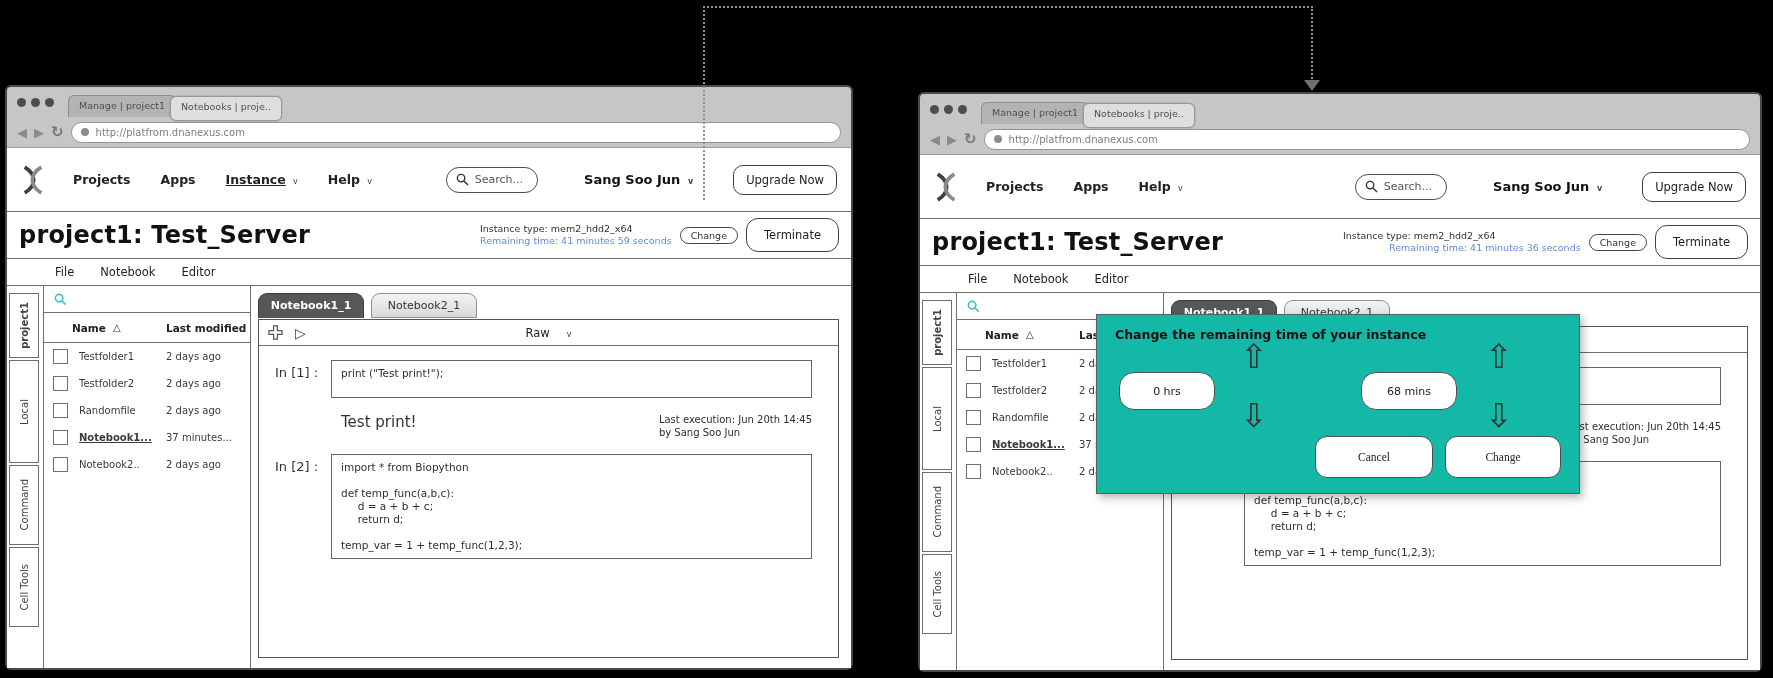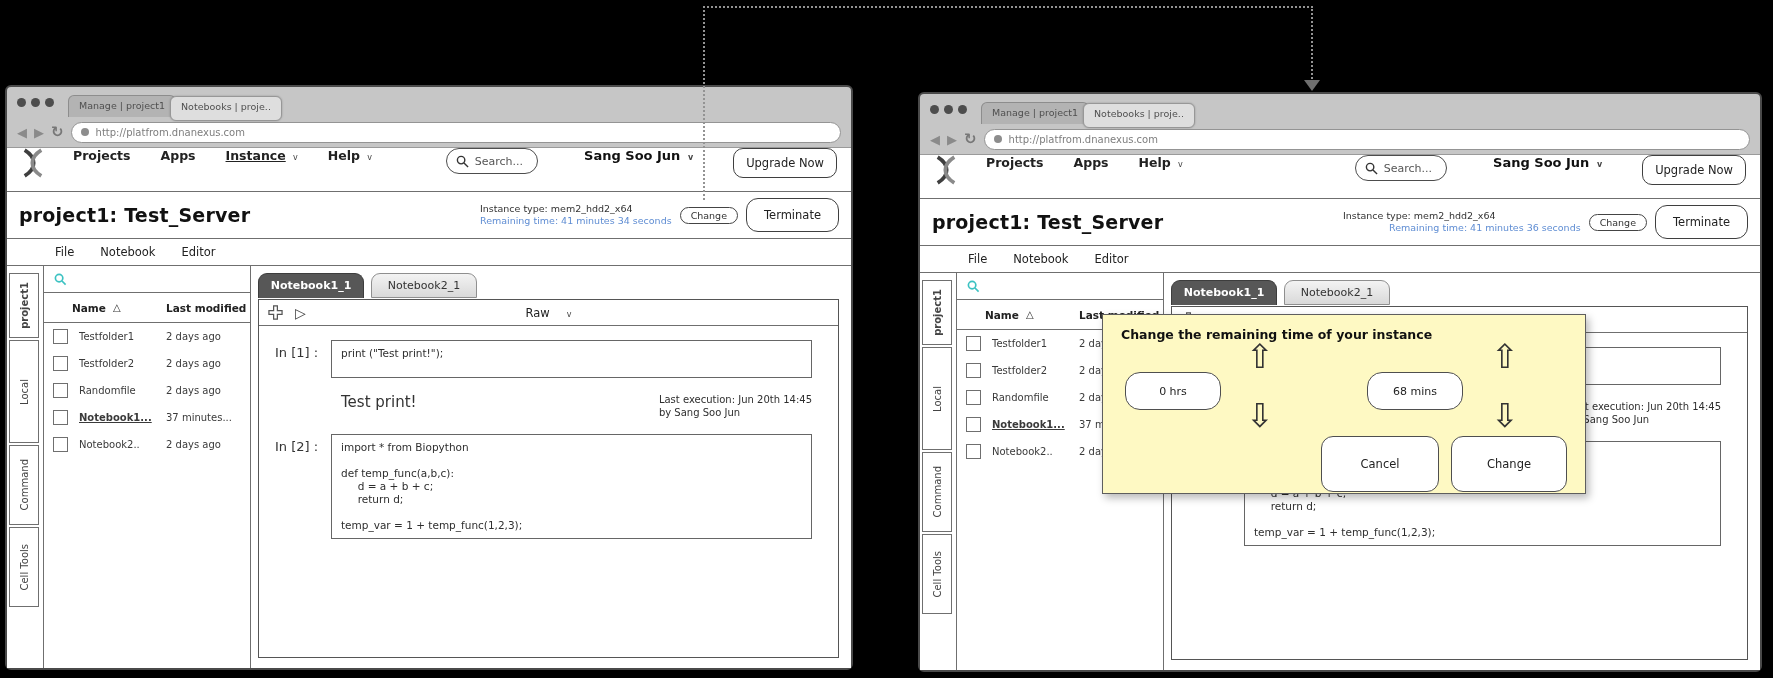--- a/index.html
+++ b/index.html
@@ -24,37 +24,37 @@
   .navarrow{font-size:13px;color:#8a8a8a;line-height:1;}
   .reload{font-size:15px;font-weight:bold;color:#777;line-height:1;}
   .urlfield{flex:1;height:19px;background:#fff;border:1px solid #949494;border-radius:11px;
         display:flex;align-items:center;gap:7px;padding:0 9px;}
   .lockdot{width:8px;height:8px;border-radius:50%;background:#8d8d8d;}
   .urltext{font-size:10px;color:#7d7d7d;}
 
   .chrome-body{flex:1;background:#fff;display:flex;flex-direction:column;border-top:1px solid #9a9a9a;overflow:hidden;}
 
   
-  .navbar{height:44px;display:flex;align-items:flex-start;padding:0 14px;border-bottom:1px solid #6f6f6f;box-sizing:border-box;background:#fff;}
+  .navbar{height:64px;display:flex;align-items:center;padding:0 14px;border-bottom:1px solid #6f6f6f;box-sizing:border-box;background:#fff;}
   .logo{margin-right:28px;display:flex;align-items:center;}
   .navitem{font-size:12.5px;font-weight:bold;color:#222;margin-right:30px;white-space:nowrap;}
   .navitem .caret{font-weight:normal;}
   .underlined{text-decoration:underline;}
   .caret{font-size:8px;color:#444;margin-left:3px;}
   .searchpill{margin-left:auto;display:flex;align-items:center;gap:6px;border:1.5px solid #4d4d4d;
         border-radius:13px;height:24px;padding:0 14px 0 9px;}
   .searchtext{font-size:11px;color:#555;}
   .user{font-size:13px;font-weight:bold;color:#111;margin-left:46px;white-space:nowrap;}
   .btn{background:#fff;border:1.5px solid #3f3f3f;border-radius:10px;font-size:11.5px;color:#222;
         display:flex;align-items:center;justify-content:center;box-sizing:border-box;}
   .upgrade{margin-left:40px;padding:7px 12px;border-radius:10px;}
 
   
   .phead{height:47px;display:flex;align-items:center;padding:0 12px;border-bottom:1px solid #6f6f6f;box-sizing:border-box;}
-  .ptitle{font-size:19px;font-weight:bold;color:#111;letter-spacing:.2px;}
+  .ptitle{font-size:24px;font-weight:bold;color:#111;letter-spacing:.2px;}
   .pright{margin-left:auto;display:flex;align-items:center;gap:8px;}
   .instinfo{font-size:9.5px;line-height:12px;text-align:left;}
   .inst-line1{color:#333;}
   .inst-line2{}
   .changepill{border:1px solid #444;border-radius:11px;font-size:9.5px;padding:2px 10px;background:#fff;}
   .terminate{padding:9px 17px;border-radius:12px;}
 
   .menubar{height:26px;display:flex;align-items:center;gap:26px;padding-left:48px;font-size:11.5px;color:#222;box-sizing:border-box;}
 
   
@@ -93,32 +93,32 @@
   .celllabel{width:46px;flex:none;font-size:13px;color:#333;padding-top:5px;white-space:nowrap;}
   .cellbox{flex:1;border:1px solid #666;padding:6px 9px;box-sizing:border-box;}
   .codeline{font-size:10.5px;line-height:13px;white-space:pre;min-height:13px;color:#2e2e2e;}
   .cell1box{min-height:38px;}
   .outrow{display:flex;margin-top:15px;align-items:flex-start;}
   .outtext{margin-left:66px;font-size:15px;}
   .execinfo{margin-left:auto;font-size:10px;line-height:13px;color:#2e2e2e;}
   .cell2row{margin-top:15px;}
 
   
-  .modal{position:absolute;left:182px;top:220px;width:482px;height:178px;background:#fef9c3;border:1px solid #5e5e5e;
+  .modal{position:absolute;left:176px;top:220px;width:482px;height:178px;background:#14b8a6;border:1px solid #5e5e5e;
         box-shadow:3px 4px 8px rgba(0,0,0,.28);z-index:60;}
   .mtitle{position:absolute;left:18px;top:12px;font-size:12.5px;font-weight:bold;color:#111;}
   .mpill{position:absolute;width:96px;height:38px;border:1px solid #4f4f4f;border-radius:15px;background:#fff;
         display:flex;align-items:center;justify-content:center;font-size:11px;color:#222;box-sizing:border-box;}
   .pill-hrs{left:22px;top:57px;}
   .pill-mins{left:264px;top:57px;}
   .blockarrow{position:absolute;font-size:33px;line-height:30px;color:#333;cursor:default;}
   .up1{left:143px;top:27px;} .down1{left:143px;top:86px;}
   .up2{left:388px;top:27px;} .down2{left:388px;top:86px;}
-  .mbtn{position:absolute;height:56px;border:1px solid #4f4f4f;border-radius:12px;background:#fff;
-        display:flex;align-items:center;justify-content:center;font-size:11.5px;color:#222;box-sizing:border-box;}
+  .mbtn{position:absolute;height:42px;border:1px solid #4f4f4f;border-radius:12px;background:#fff;
+        display:flex;align-items:center;justify-content:center;font-size:11.5px;color:#222;box-sizing:border-box;font-family:Liberation Serif, serif;}
   .mcancel{left:218px;top:121px;width:118px;}
   .mchange{left:348px;top:121px;width:116px;}
 
   
   .conn{position:absolute;z-index:200;}
   .conn-vl{left:703px;top:6px;height:194px;border-left:2px dotted #939393;}
   .conn-h{left:703px;top:6px;width:610px;border-top:2px dotted #939393;}
   .conn-vr{left:1311px;top:6px;height:76px;border-left:2px dotted #939393;}
   .conn-arrow{left:1304px;top:80px;width:0;height:0;border-left:8px solid transparent;
         border-right:8px solid transparent;border-top:11px solid #6e6e6e;}
@@ -167,21 +167,21 @@
         <span class="searchtext">Search...</span>
       </div>
       <span class="user"><span>Sang Soo Jun</span> <span class="caret">v</span></span>
       <div class="btn upgrade">Upgrade Now</div>
     </div>
     <div class="phead">
       <span class="ptitle">project1: Test_Server</span>
       <div class="pright">
         <div class="instinfo">
           <div class="inst-line1">Instance type: mem2_hdd2_x64</div>
-          <div class="inst-line2" style="color:#5f8dd3;">Remaining time: 41 minutes 34 seconds</div>
+          <div class="inst-line2" style="color:#5f8dd3;">Remaining time: 41 minutes 59 seconds</div>
         </div>
         <div class="changepill">Change</div>
         <div class="btn terminate">Terminate</div>
       </div>
     </div>
     <div class="menubar">
       <span>File</span>
       <span>Notebook</span>
       <span>Editor</span>
     </div>

